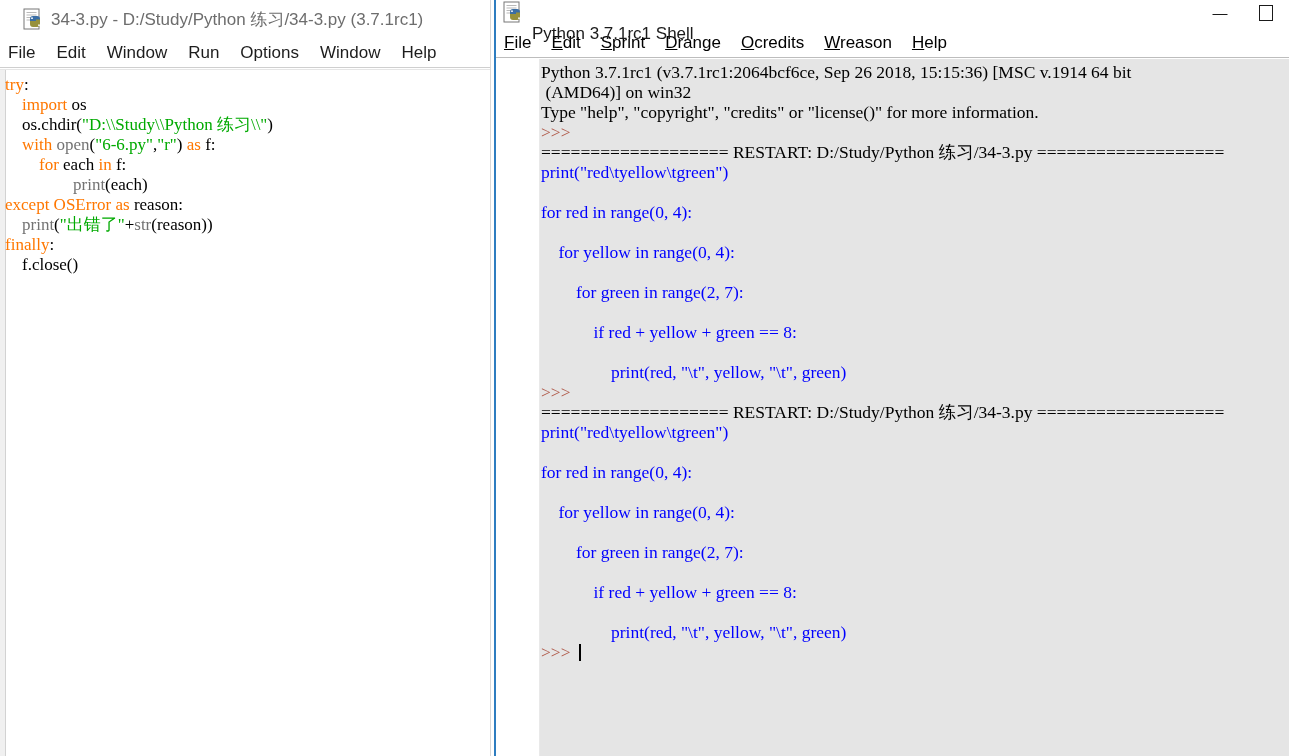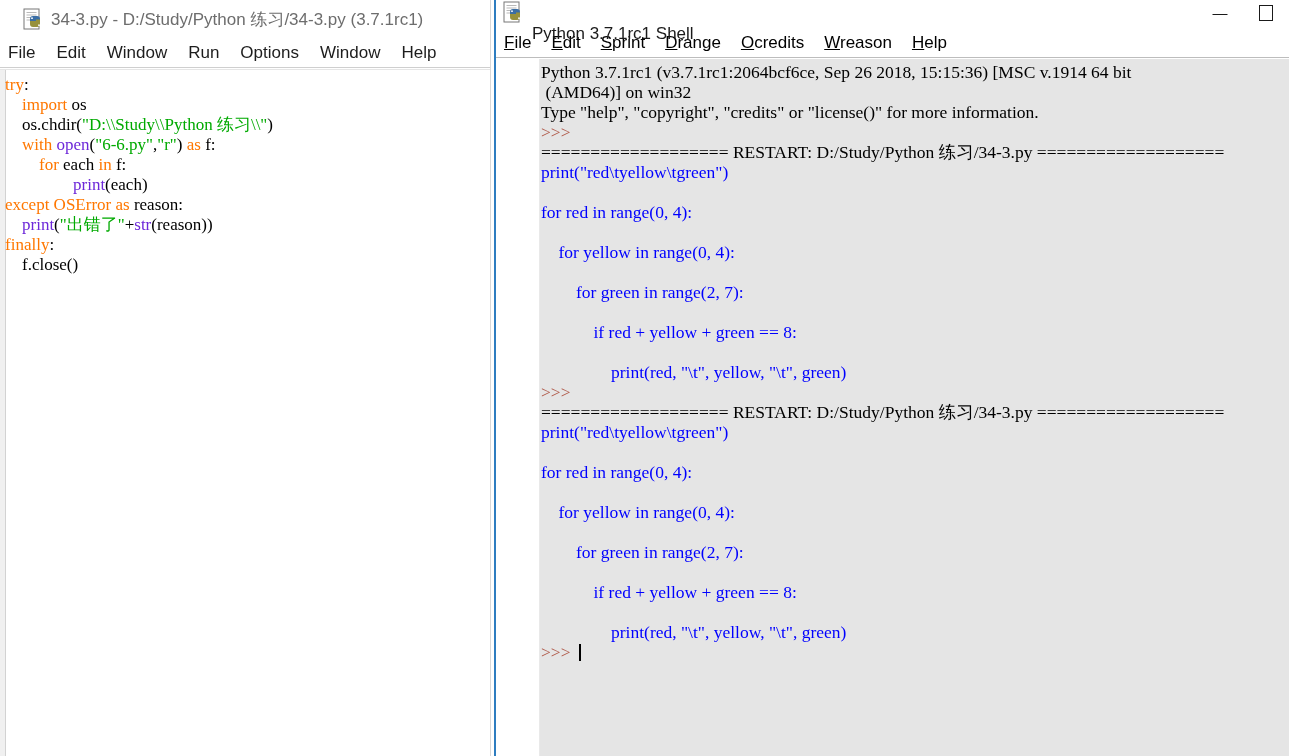--- a/index.html
+++ b/index.html
@@ -55,21 +55,21 @@
     position:absolute;left:5px;top:5px;right:0;bottom:0;
     font-family:"Liberation Serif", serif;
     font-size:17px;line-height:20px;
     white-space:pre;
     color:#000000;
   }
   .code-area .ln{display:block;height:20px;}
 
   
   .kw{color:#ff7700;}
-  .bi{color:#6d28d9;}
+  .bi{color:#737373;}
   .str{color:#00aa00;}
   .pl{color:#000000;}
 
   
   .shell-window{
     position:absolute;left:494px;top:0px;width:795px;height:756px;
     background:#ffffff;
     box-sizing:border-box;
     border-left:2px solid #2e7dc0;
     overflow:hidden;

